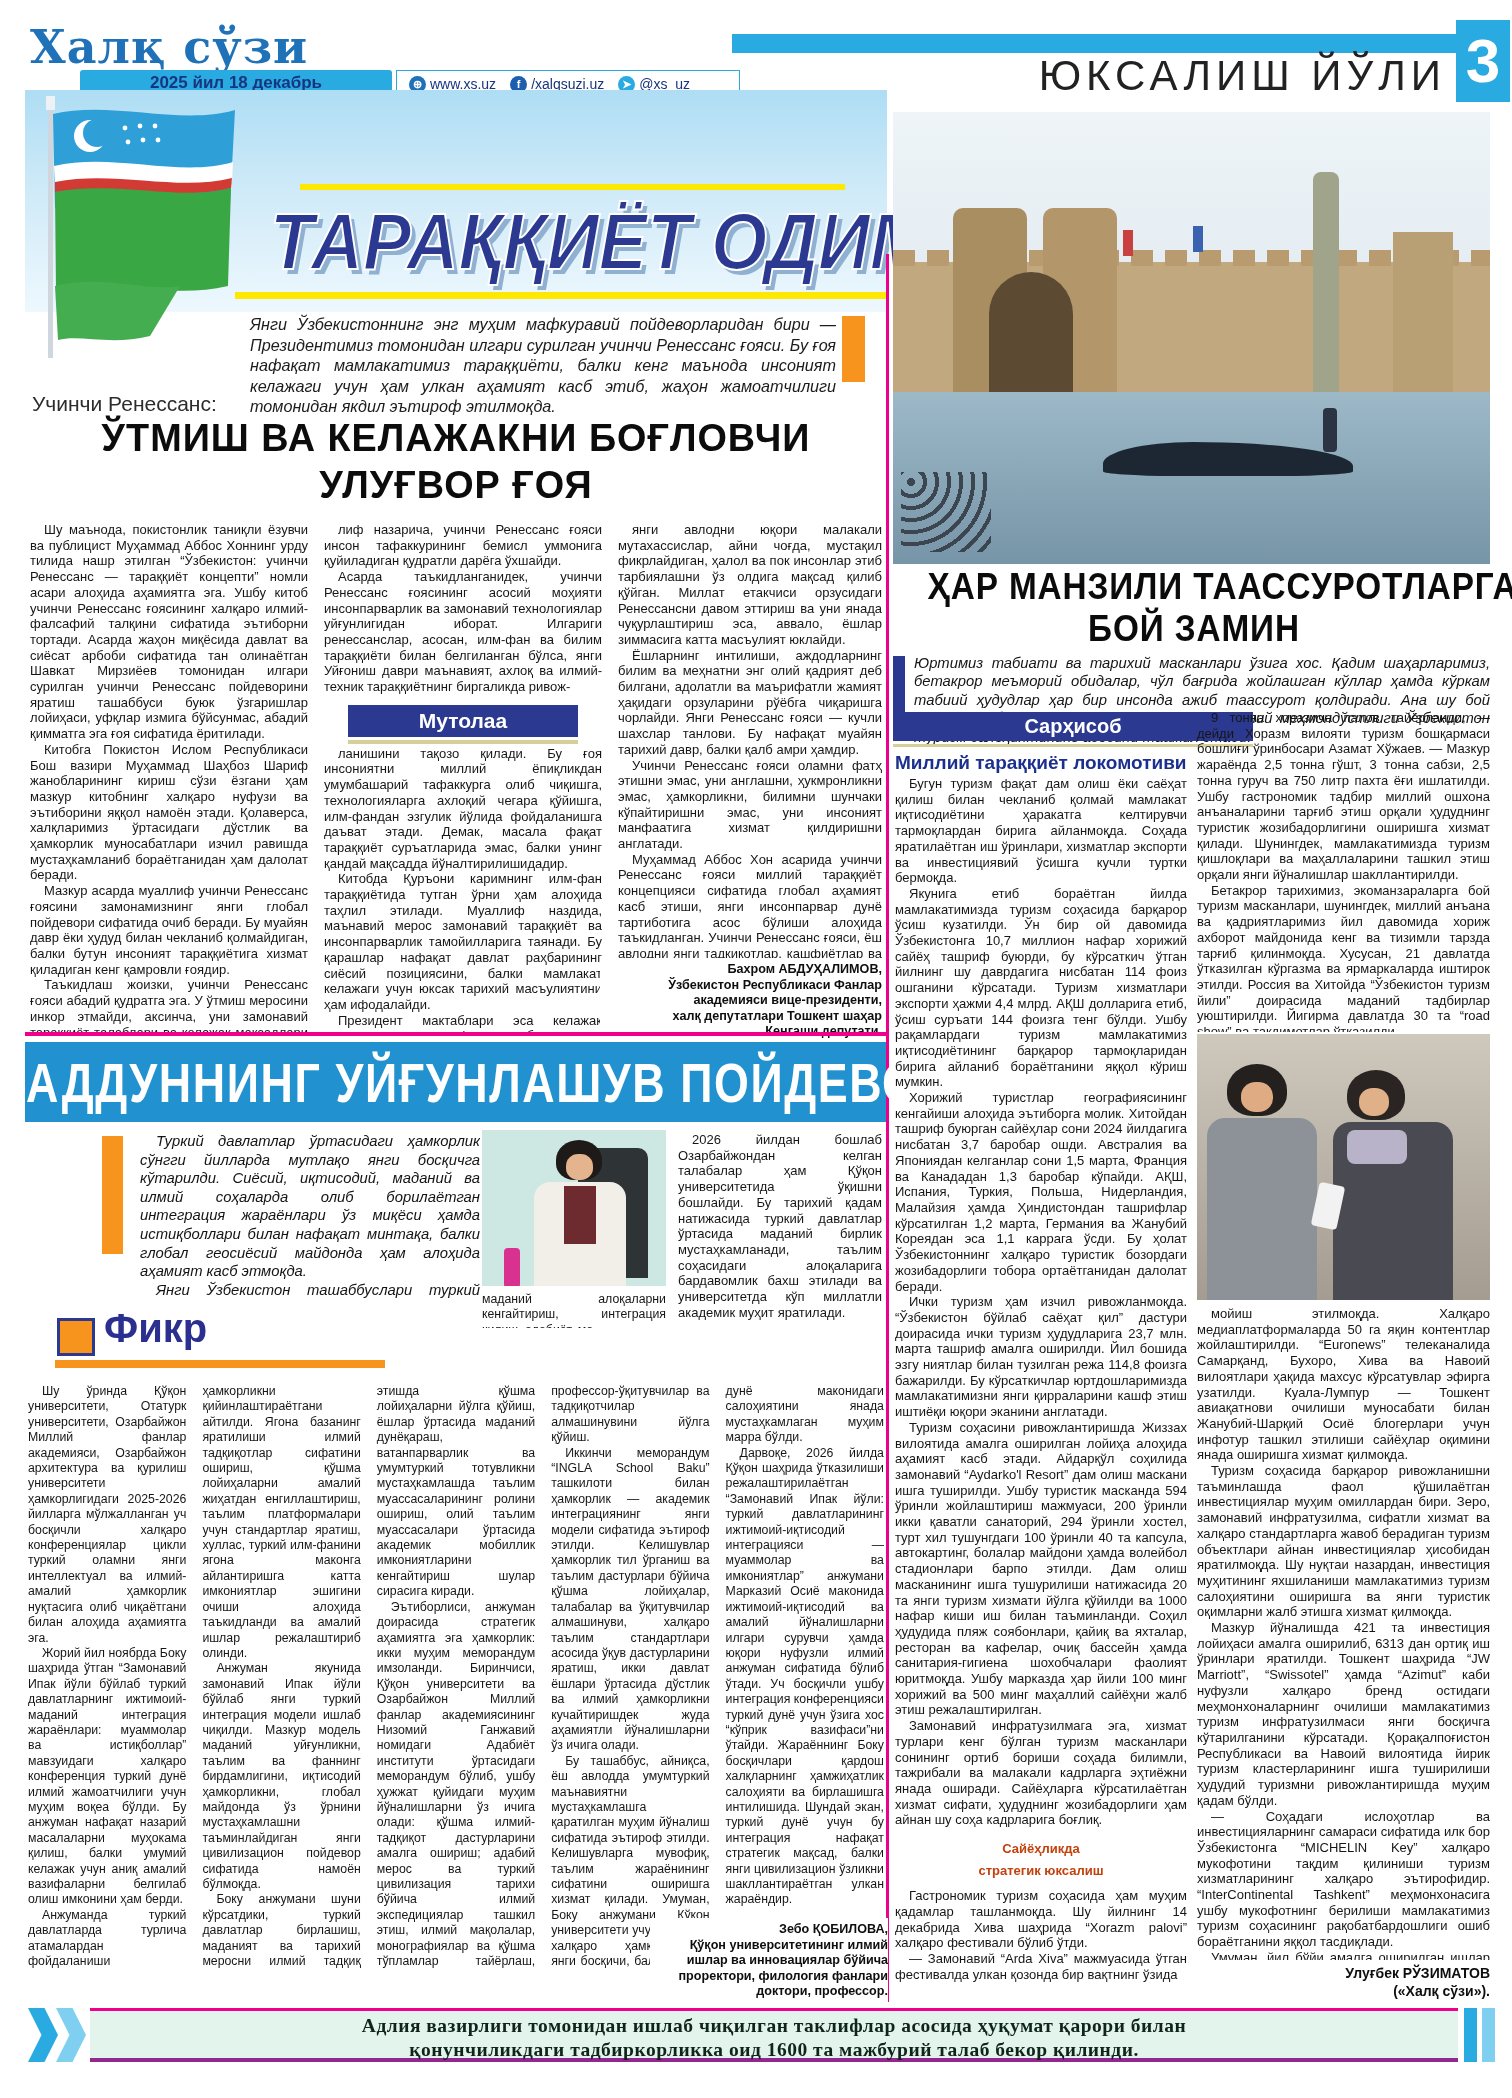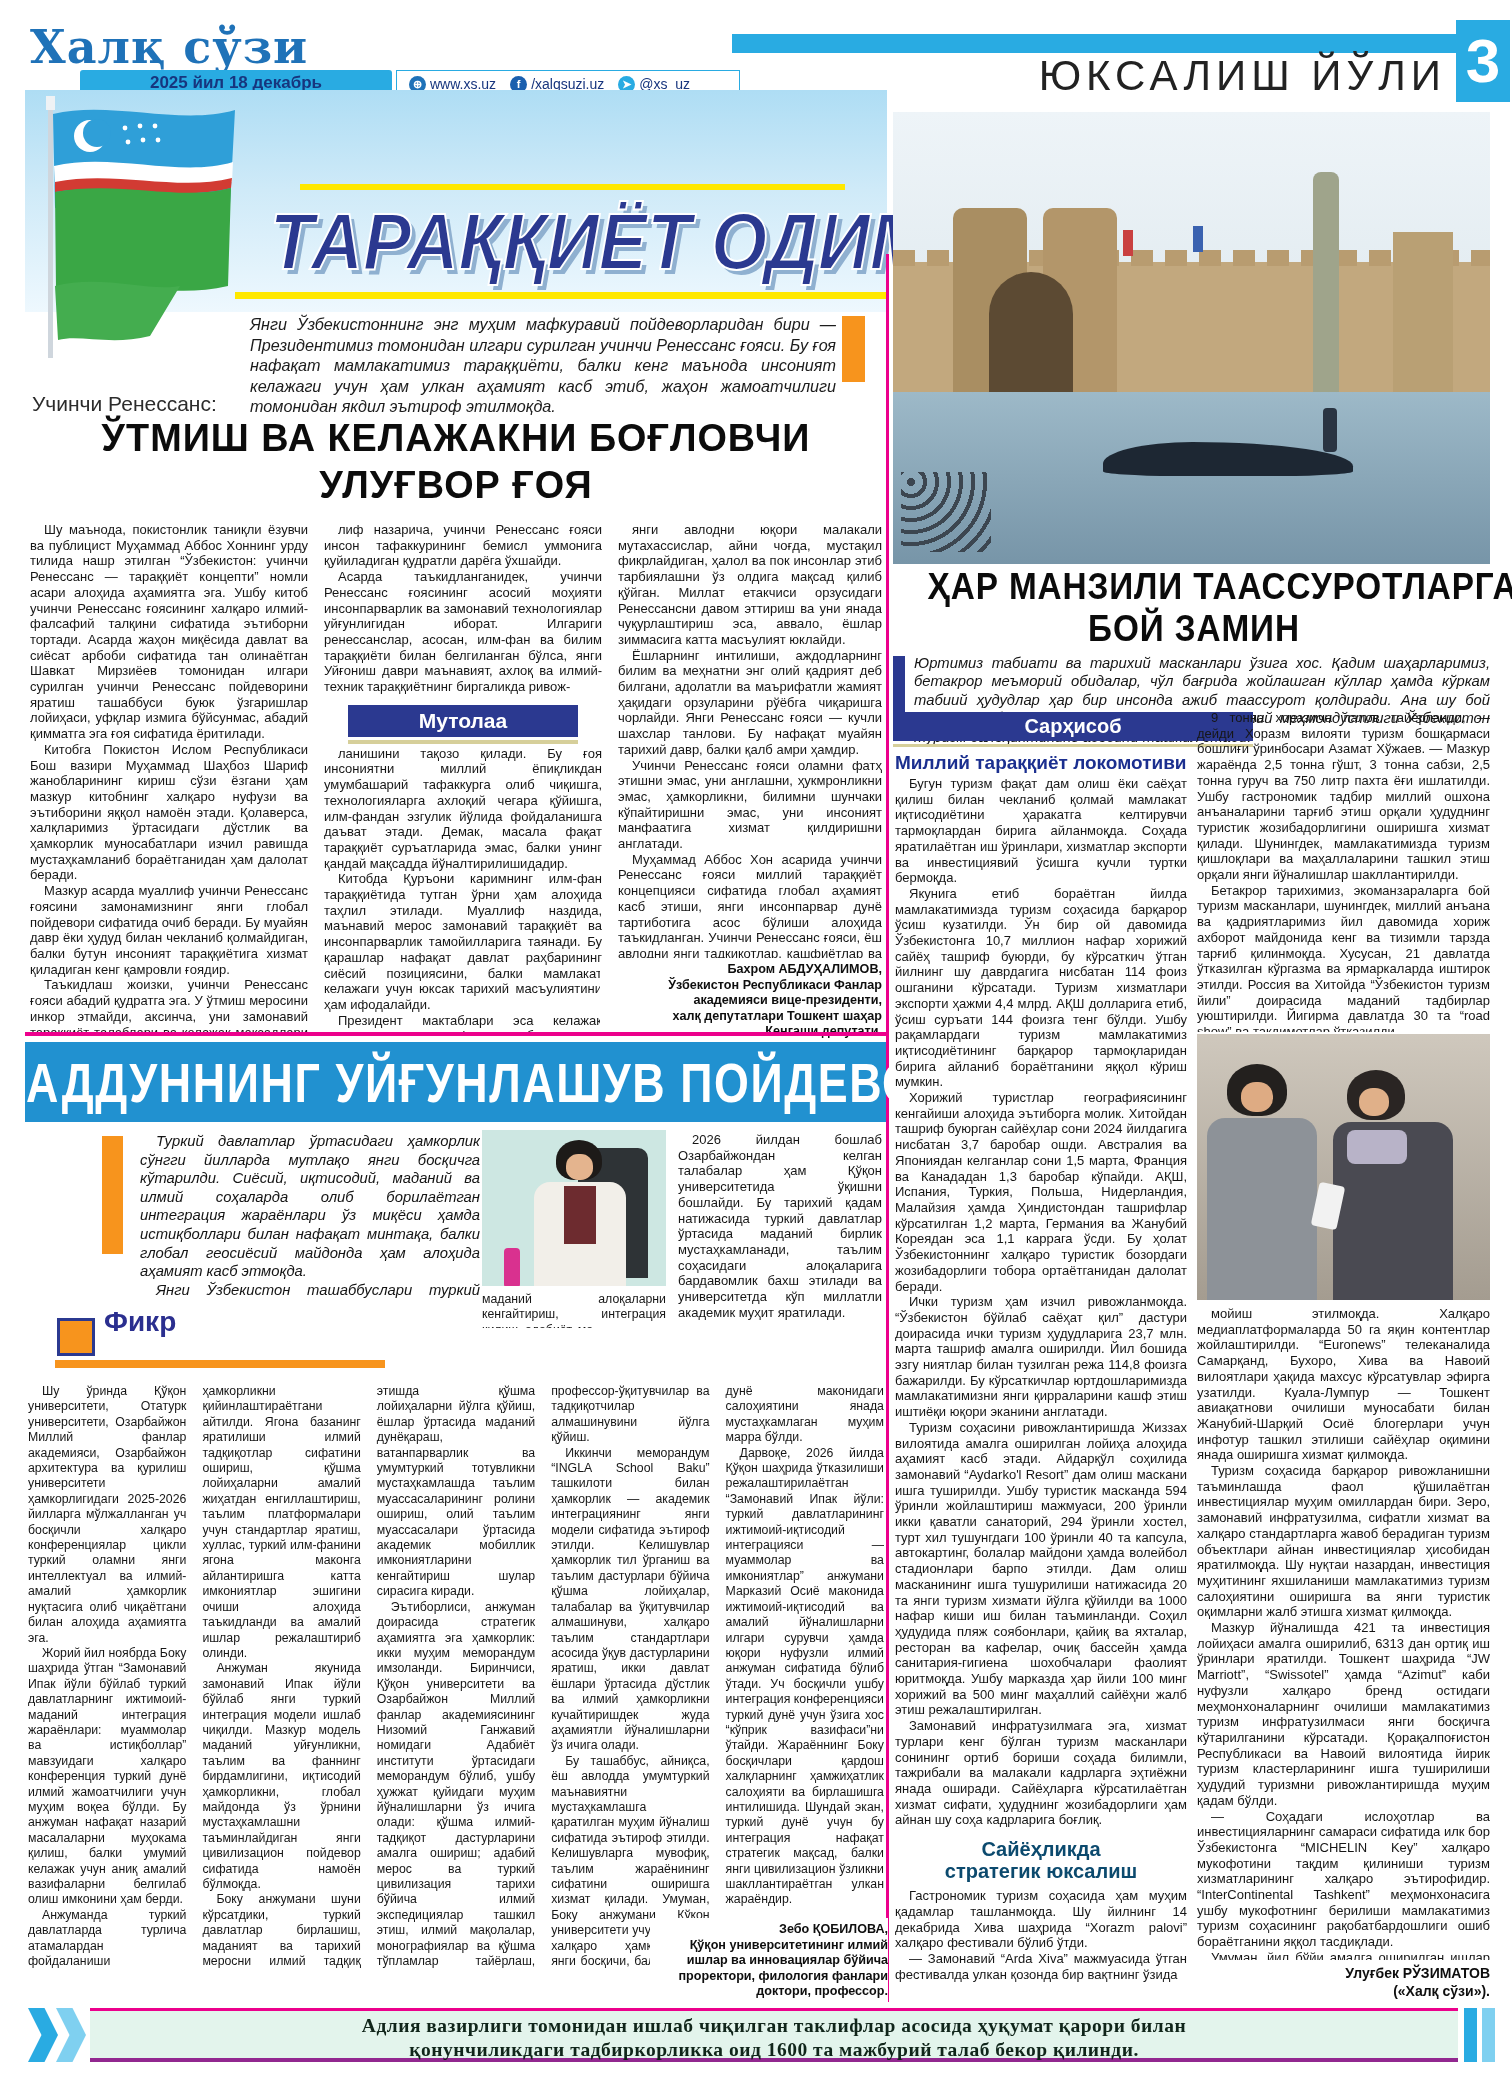--- a/index.html
+++ b/index.html
@@ -32,27 +32,27 @@
   .navybox{background:#2b3990;color:#fff;font-weight:700;text-align:center;}
   .khaki{background:#d6cf9a;}
   .bylineblk{font-weight:700;font-size:12.6px;line-height:15.5px;text-align:right;color:#0e0e0e;background:#fff;}
   .pinkline{background:#ec008c;}
   
   .bluebanner{background:#2191d0;display:flex;align-items:center;justify-content:center;}
   .bluebanner div{color:#fff;font-weight:800;font-size:56px;letter-spacing:2px;white-space:nowrap;transform:scaleX(.8);}
   .intro{font-style:italic;font-size:14.8px;line-height:18.6px;text-align:justify;color:#141414;overflow:hidden;}
   .intro p{margin:0;text-indent:16px;}
   .fikr-square{background:#f7941d;border:3px solid #2b3990;}
-  .fikr-word{font-size:28px;font-weight:700;color:#2b2f8f;}
+  .fikr-word{font-size:40px;font-weight:700;color:#2b2f8f;}
   .fikrcols{column-count:5;column-gap:16px;overflow:hidden;}
   
   .a2head{font-weight:900;font-size:37px;color:#0b0b0b;text-align:center;letter-spacing:1px;white-space:nowrap;transform:scaleX(.9);transform-origin:center;}
   .lede2{font-style:italic;font-size:14.8px;line-height:18.4px;text-align:justify;color:#151515;}
   .subhead1{font-weight:700;font-size:19px;color:#1b2f8f;}
-  .subhead2{font-weight:700;font-size:20px;color:#0c4a6e;text-align:center;line-height:22px;}
+  .subhead2{font-weight:700;font-size:13px;color:#c2410c;text-align:center;line-height:22px;}
   .flexcol{display:flex;flex-direction:column;}
   
   .ph{overflow:hidden;}
   
   .bottombanner{background:#e3f4ec;border-top:3px solid #ec008c;border-bottom:4px solid #92278f;
     text-align:center;font-family:"Liberation Serif",serif;font-weight:700;color:#10251a;}
   .bottombanner div{font-size:19.5px;line-height:24px;letter-spacing:.5px;}
   .chev{clip-path:polygon(0 0,55% 0,100% 50%,55% 100%,0 100%,45% 50%);}
 </style>
 </head>

